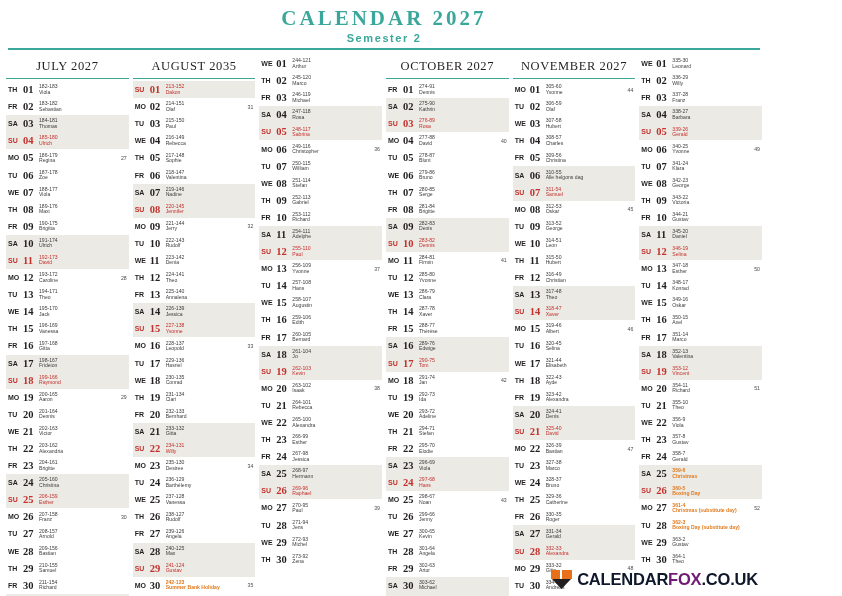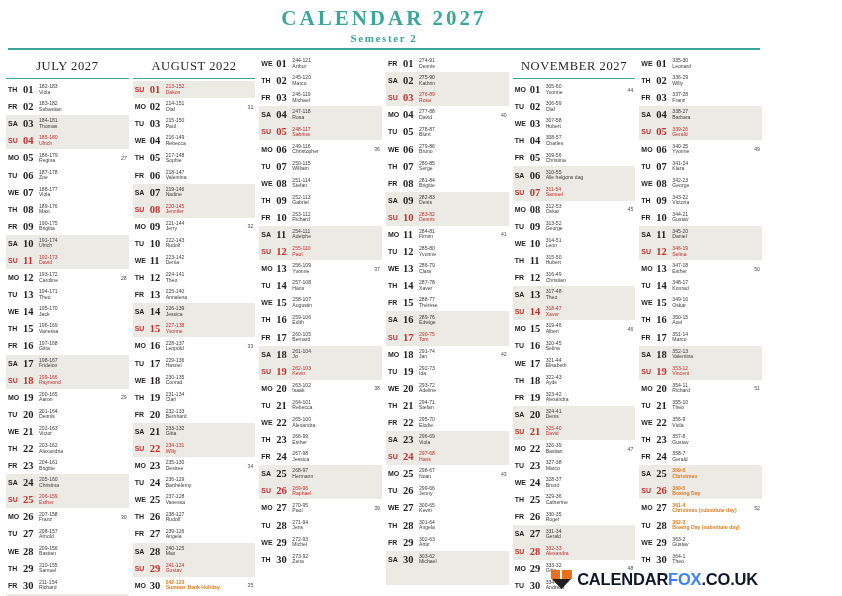--- a/index.html
+++ b/index.html
@@ -14,21 +14,21 @@
   .page { width:768px; height:596px; position:relative; padding: 4px 6px 2px 6px; }
 
   
   .header { text-align:center; padding-top:2px; }
   .title {
     font-size: 21px; letter-spacing: 3px; font-weight: bold;
     color: #3aa79a; font-family: "Liberation Serif", serif;
   }
   .subtitle {
     font-size: 11px; letter-spacing: 1.6px; font-weight: bold;
-    color: #3aa79a; font-family: Liberation Serif, serif; margin-top: 1px;
+    color: #3aa79a; font-family: Liberation Sans, sans-serif; margin-top: 1px;
   }
   .rule { height:2px; background:#3aa79a; margin: 4px 2px 5px 2px; }
 
   
   .months {
     display: grid;
     grid-template-columns: repeat(6, 1fr);
     gap: 17px 4px;
     height: 540px;
   }
@@ -81,21 +81,21 @@
   .hol .n1, .hol .n2 { color:#e07b1e; font-weight:bold; }
 
   
   .logo {
     position:absolute; right:10px; bottom:6px;
     display:flex; align-items:center; gap:4px;
   }
   .logo-mark { width:22px; height:22px; position:relative; }
   .logo-txt { font-size:16.5px; font-weight:bold; letter-spacing:-0.2px; }
   .logo-txt .dark { color:#0f172a; }
-  .logo-txt .orange { color:#3b82f6;text-align:center; }
+  .logo-txt .orange { color:#701a75;text-align:center; }
 </style>
 </head>
 <body>
 
 <div class="page">
 
   <div class="header">
     <div class="title">CALENDAR 2027</div>
     <div class="subtitle">Semester 2</div>
   </div>
@@ -346,21 +346,21 @@
             <div class="dnum">30</div>
             <div class="notes">
               <div class="n1">211-154</div>
               <div class="n2">Richard</div>
             </div>
           </div>
           <div class="day shade"></div>
         </div>
       </div>
       <div class="month">
-        <div class="month-name">AUGUST 2022</div>
+        <div class="month-name">AUGUST 2035</div>
         <div class="days">
           <div class="day shade red">
             <div class="dow">SU</div>
             <div class="dnum">01</div>
             <div class="notes">
               <div class="n1">213-152</div>
               <div class="n2">Dakon</div>
             </div>
           </div>
           <div class="day">
@@ -845,20 +845,21 @@
             <div class="dow">TH</div>
             <div class="dnum">30</div>
             <div class="notes">
               <div class="n1">273-92</div>
               <div class="n2">Zena</div>
             </div>
           </div>
         </div>
       </div>
       <div class="month">
+        <div class="month-name">OCTOBER 2027</div>
         <div class="days">
           <div class="day">
             <div class="dow">FR</div>
             <div class="dnum">01</div>
             <div class="notes">
               <div class="n1">274-91</div>
               <div class="n2">Dennis</div>
             </div>
           </div>
           <div class="day shade">

